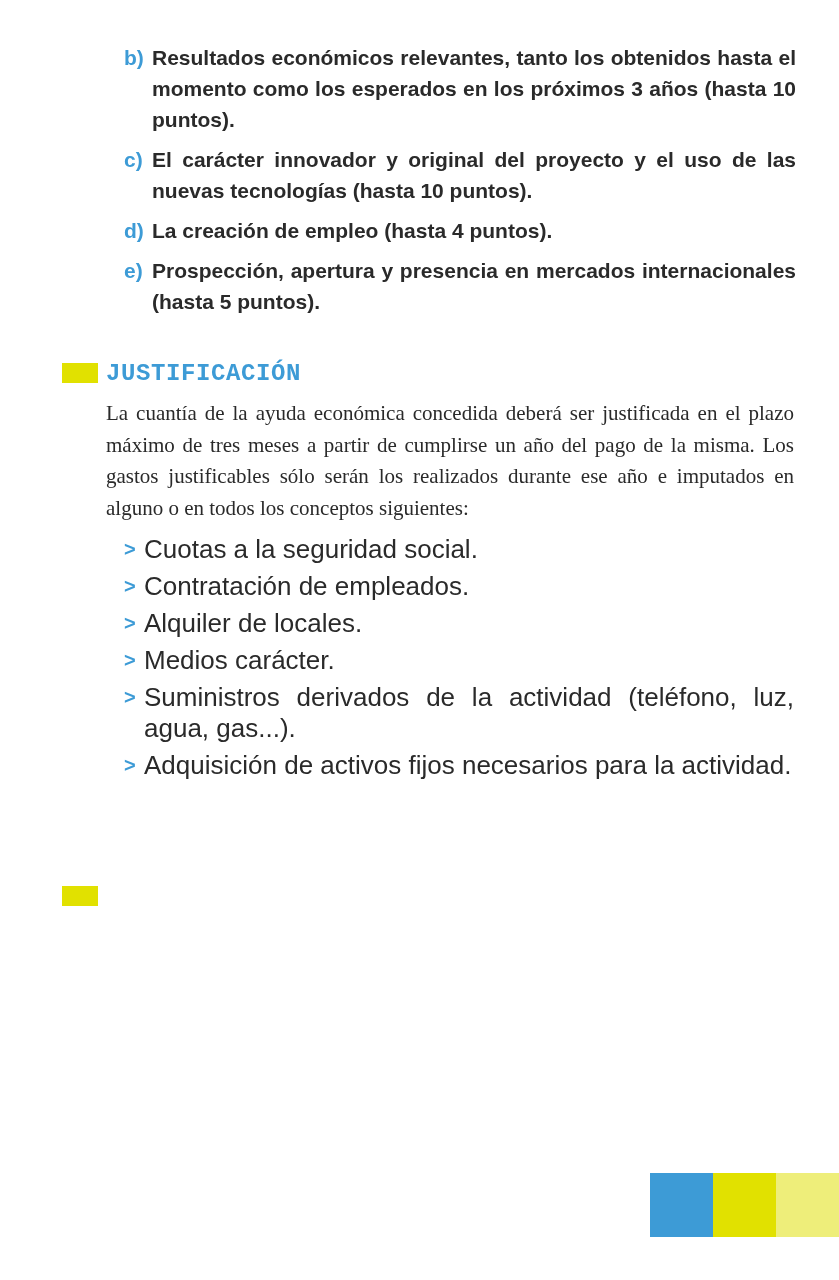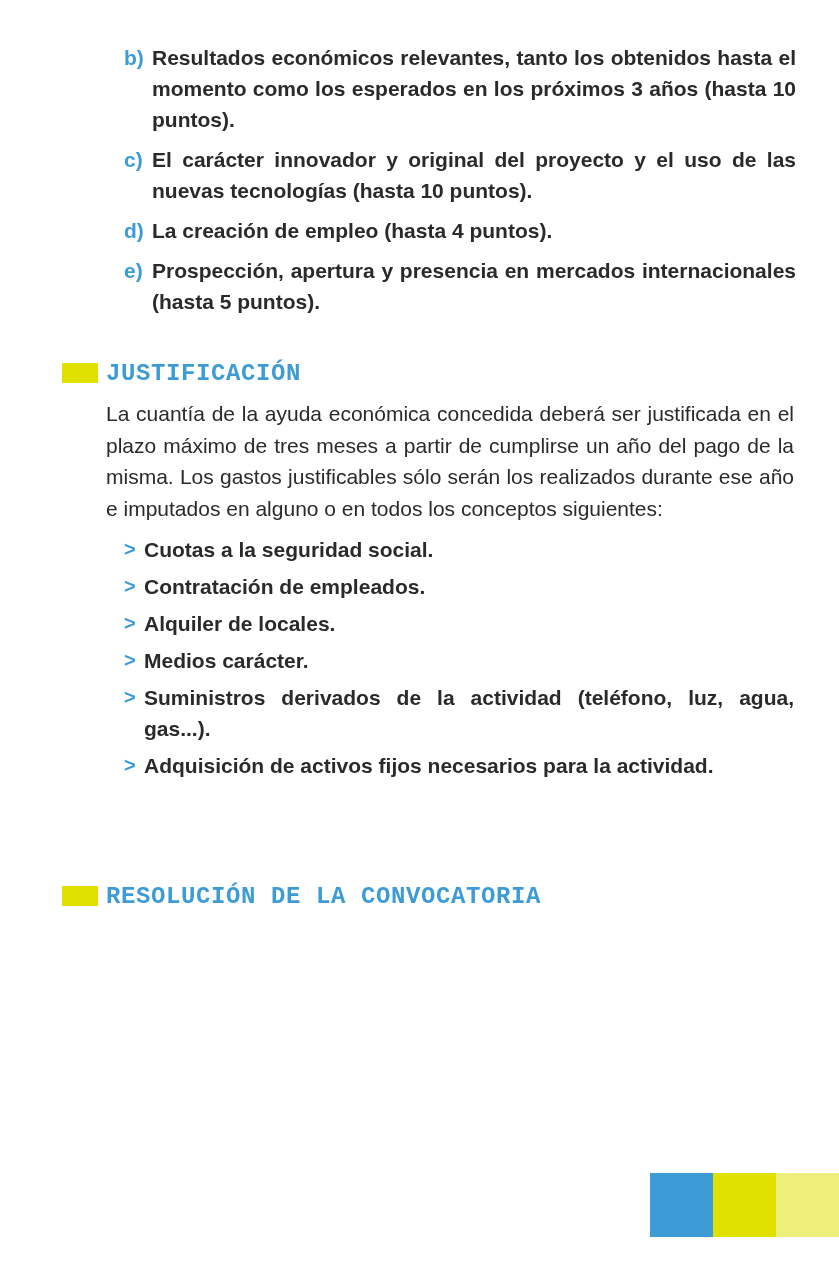--- a/index.html
+++ b/index.html
@@ -73,20 +73,21 @@
       letter-spacing: 0.6px;
     }
     .para {
       margin-left: 44px;
       margin-top: 10px;
       font-size: 21px;
       line-height: 31.5px;
       text-align: justify;
       width: 688px;
       color: #2a2a2a;
+      font-family: Liberation Serif, serif;
     }
     .para.left {
       text-align: left;
       width: 640px;
     }
     .bullets {
       margin-left: 62px;
       margin-top: 10px;
       width: 670px;
       padding: 0;
@@ -99,25 +100,24 @@
     }
     .bullet-mark {
       color: #3d9bd6;
       font-weight: bold;
       font-size: 20px;
       line-height: 31px;
       width: 20px;
       flex: 0 0 20px;
     }
     .bullet-text {
-      font-size: 21px;
+      font-size: 26px;
       line-height: 31px;
       text-align: justify;
       flex: 1;
-      font-weight: bold;
     }
     .swatches {
       position: absolute;
       left: 650px;
       top: 1173px;
       height: 64px;
       display: flex;
     }
     .swatch {
       height: 64px;
@@ -178,21 +178,20 @@
       <li class="bullet">
         <span class="bullet-mark">&gt;</span>
         <span class="bullet-text">Adquisición de activos fijos necesarios para la actividad.</span>
       </li>
     </ul>
   </div>
 
   <div class="section" style="top:881px;">
     <div class="section-head">
       <span class="sq"></span>
-      <span class="section-title">RESOLUCIÓN DE LA CONVOCATORIA</span>
     </div>
   </div>
 
   <div class="swatches">
     <div class="swatch" style="background:#3d9bd6;"></div>
     <div class="swatch" style="background:#e1e100;"></div>
     <div class="swatch" style="background:#eeee7a; width:64px;"></div>
   </div>
 
 </div>

